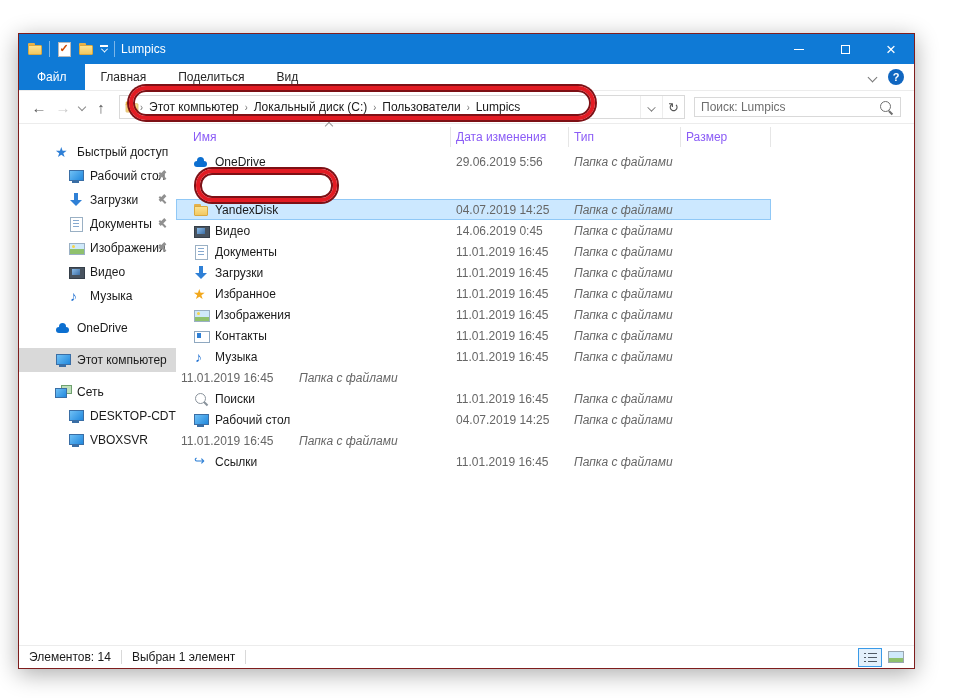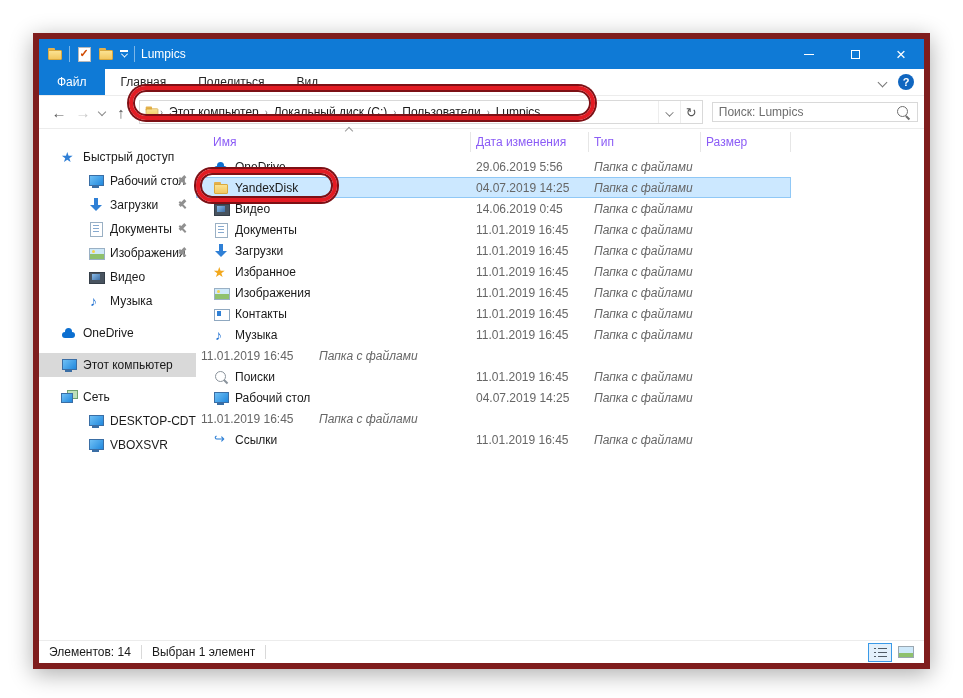--- a/index.html
+++ b/index.html
@@ -1,21 +1,21 @@
 <!DOCTYPE html>
 <html><head>
 <meta charset="utf-8">
 <style>
   * { margin:0; padding:0; box-sizing:border-box; }
   html,body { width:963px; height:698px; background:#fff; font-family:"Liberation Sans", sans-serif; overflow:hidden; }
   #page { position:relative; width:963px; height:698px; background:#fff; }
 
   
-  .window { position:absolute; left:33px; top:33px; width:897px; height:636px;
-    background:#fff; border:6px solid #7f1d1d; box-shadow:0 5px 22px rgba(0,0,0,.33);
+  .window { position:absolute; left:18px; top:33px; width:897px; height:636px;
+    background:#fff; border:1px solid #7f1d1d; box-shadow:0 5px 22px rgba(0,0,0,.33);
     display:flex; flex-direction:column; }
 
   
   .titlebar { height:30px; background:#0f7ad6; display:flex; align-items:center; color:#fff; flex:0 0 30px; }
   .qat { display:flex; align-items:center; gap:6px; padding-left:8px; }
   .qat-sep { width:1px; height:16px; background:rgba(255,255,255,.45); }
   .title-text { font-size:12px; margin-left:6px; white-space:nowrap; }
   .win-controls { margin-left:auto; display:flex; height:30px; }
   .win-btn { width:46px; height:30px; display:flex; align-items:center; justify-content:center; color:#fff; font-size:14px; }
   .glyph-min { width:10px; height:1px; background:#fff; display:block; }
@@ -48,41 +48,41 @@
   .mag::before { content:""; position:absolute; left:2px; top:2px; width:9px; height:9px; border:1.6px solid #6f6f6f; border-radius:50%; }
   .mag::after { content:""; position:absolute; left:10.5px; top:10.5px; width:5px; height:1.7px; background:#6f6f6f; transform:rotate(45deg); transform-origin:left center; }
 
   
   .content { flex:1; display:flex; min-height:0; background:#fff; }
 
   
   .sidebar { width:157px; flex:0 0 157px; padding-top:16px; overflow:hidden; }
   .sb-item { height:24px; display:flex; align-items:center; position:relative; font-size:12px; color:#1a1a1a; cursor:default; }
   .sb-item .lbl { margin-left:6px; white-space:nowrap; }
-  .sb-item.lvl0 { padding-left:22px; }
+  .sb-item.lvl0 { padding-left:36px; }
   .sb-item.lvl1 { padding-left:49px; }
   .sb-item.grp { margin-top:8px; }
   .sb-item.selected { background:#d9d9d9; }
   .pin { position:absolute; right:8px; width:12px; height:12px; }
   .pin::before { content:""; position:absolute; left:5px; top:0; width:3px; height:8px; background:#909090; transform:rotate(45deg); }
   .pin::after { content:""; position:absolute; left:2px; top:5px; width:9px; height:2px; background:#909090; transform:rotate(45deg); }
 
   
   .filelist { flex:1; position:relative; min-width:0; }
   .cols-header { display:flex; height:27px; align-items:center; border-bottom:1px solid #fff; position:relative; }
   .colh { font-size:12px; color:#8b5cf6; position:relative; height:20px; display:flex; align-items:center; border-right:1px solid #e6e6e6; }
   .colh.c-name { width:275px; padding-left:17px; }
   .colh.c-date { width:118px; padding-left:5px; }
   .colh.c-type { width:112px; padding-left:5px; }
   .colh.c-size { width:90px;  padding-left:5px; }
   .sort-caret { position:absolute; left:150px; top:-4px; width:6px; height:6px; border-left:1.3px solid #9a9a9a; border-top:1.3px solid #9a9a9a; transform:rotate(45deg); }
 
   .rows { position:absolute; left:0; right:0; top:27px; }
   .row { display:flex; height:21px; align-items:center; width:595px; }
-  .row.selected { background:#cce8ff; box-shadow:inset 0 0 0 1px #90c8f6; }
+  .row.selected { background:#cce8ff; box-shadow:inset 0 0 0 1px #90c8f6;margin-top:27px; }
   .cell { font-size:12px; white-space:nowrap; overflow:hidden; }
   .cell.name { width:275px; padding-left:17px; display:flex; align-items:center; gap:6px; color:#1a1a1a; }
   .cell.date { width:118px; padding-left:5px; color:#666; }
   .cell.type { width:112px; padding-left:5px; color:#666;font-style:italic; }
   .cell.size { width:90px;  padding-left:5px; color:#666; }
 
   
   .statusbar { height:23px; flex:0 0 23px; border-top:1px solid #ececec; display:flex; align-items:center; font-size:12px; color:#1a1a1a; padding-left:10px; }
   .st-sep { width:1px; height:14px; background:#d9d9d9; margin:0 10px; }
   .view-btns { margin-left:auto; display:flex; align-items:center; gap:2px; padding-right:6px; }

